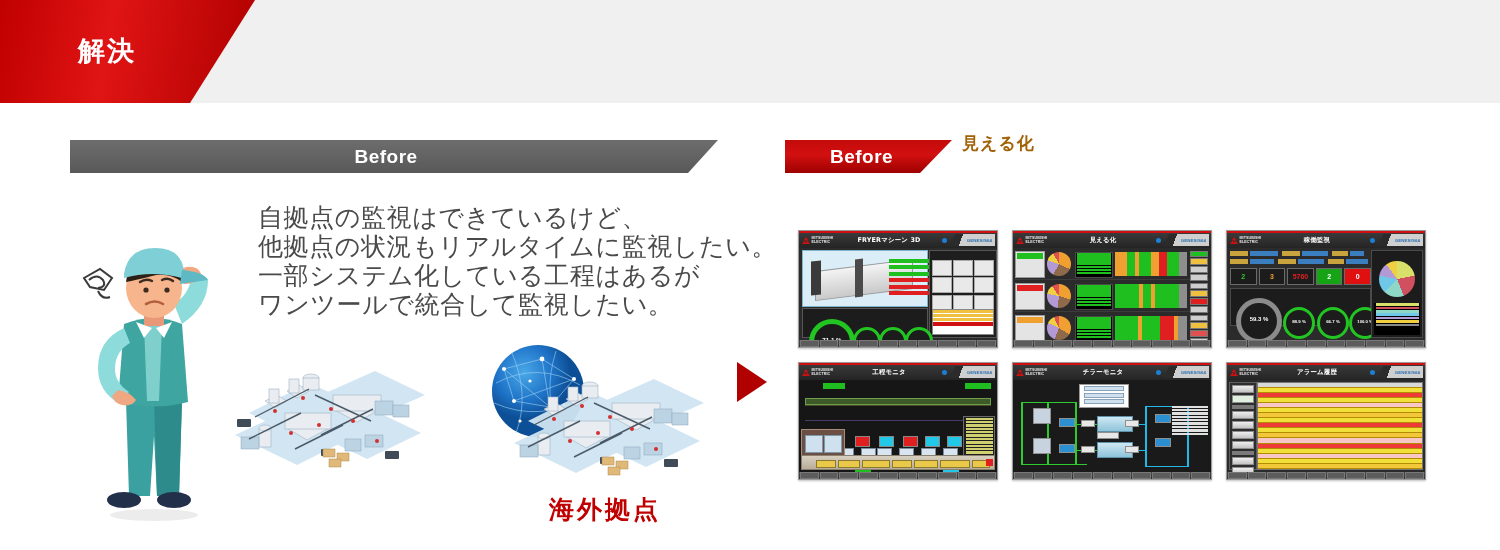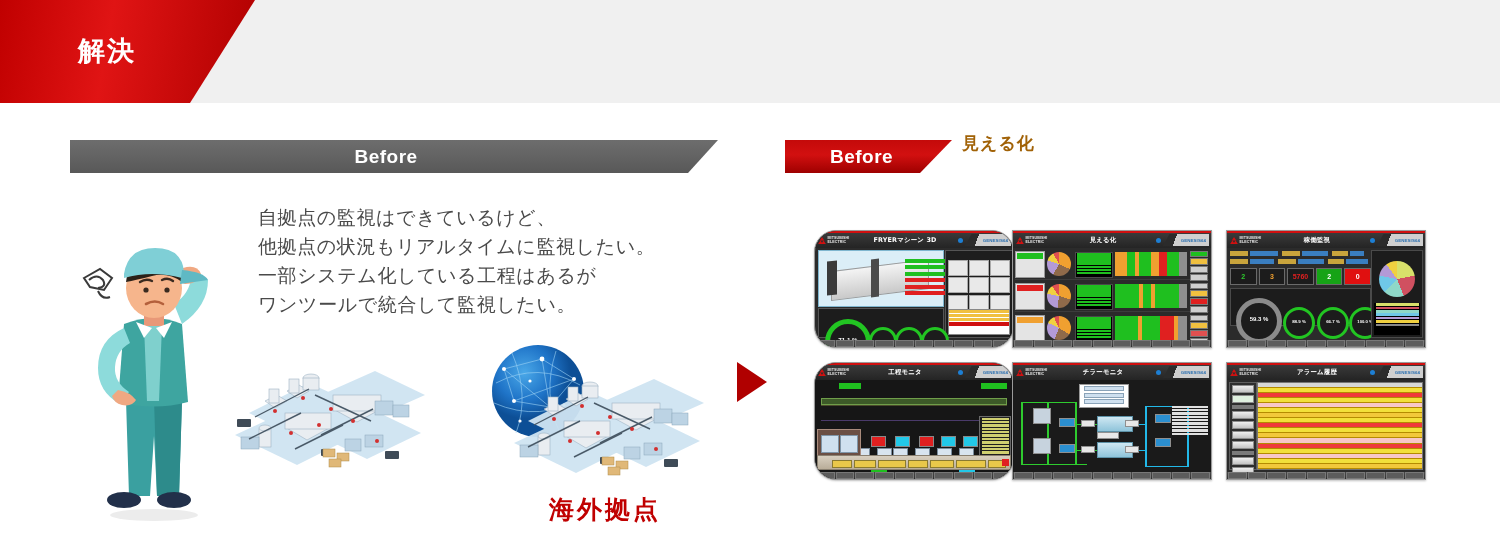--- a/index.html
+++ b/index.html
@@ -56,21 +56,21 @@
   }
   .mieruka{
     position:absolute;left:962px;top:132px;
     color:#a16207;font-size:17px;font-weight:bold;letter-spacing:1px;
     font-family:"DejaVu Sans","Liberation Sans",sans-serif;
   }
 
   
   .before-text{
     position:absolute;left:258px;top:203px;
-    color:#4a4a4a;font-size:19px;line-height:29px;letter-spacing:0.6px;
+    color:#4a4a4a;font-size:25px;line-height:29px;letter-spacing:0.6px;
     font-family:"DejaVu Sans","Liberation Sans",sans-serif;
   }
   .before-text div{white-space:nowrap;}
 
   
   .worker{position:absolute;left:62px;top:232px;width:180px;height:292px;}
 
   
   .site{position:absolute;}
   .site-label{
@@ -90,21 +90,21 @@
 
   
   .monitors{position:absolute;left:798px;top:230px;width:640px;height:256px;}
   .mon{
     position:absolute;width:200px;height:118px;
     background:#2b2b2b;border:1px solid #9a9a9a;
     box-sizing:border-box;overflow:hidden;
     box-shadow:0 1px 2px rgba(0,0,0,.25);
   }
   .mon-r0{top:0;}   .mon-r1{top:132px;}
-  .mon-c0{left:16px;border-radius:22px;}  .mon-c1{left:214px;} .mon-c2{left:428px;}
+  .mon-c0{left:0;}  .mon-c1{left:214px;} .mon-c2{left:428px;}
   .mon-topline{position:absolute;left:0;top:0;width:100%;height:1.5px;background:#d01010;}
   .mon-title{
     position:absolute;left:0;top:1.5px;width:100%;height:15px;
     background:linear-gradient(180deg,#3a3a3a,#242424);
     display:flex;align-items:center;
   }
   .mon-logo{
     width:34px;margin-left:3px;color:#e8e8e8;font-size:3.6px;font-weight:bold;
     letter-spacing:.1px;line-height:4.4px;display:flex;align-items:center;gap:1.5px;
   }

